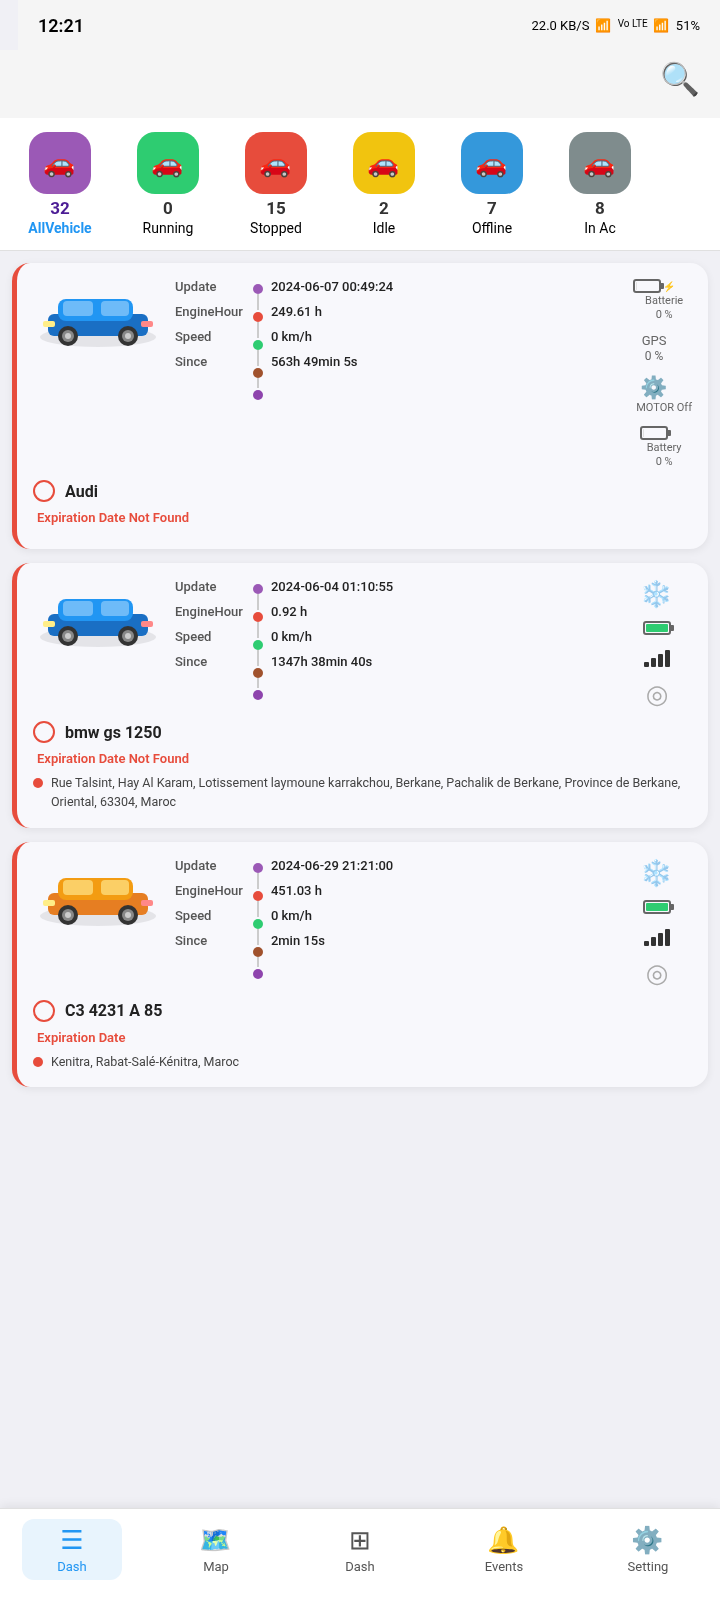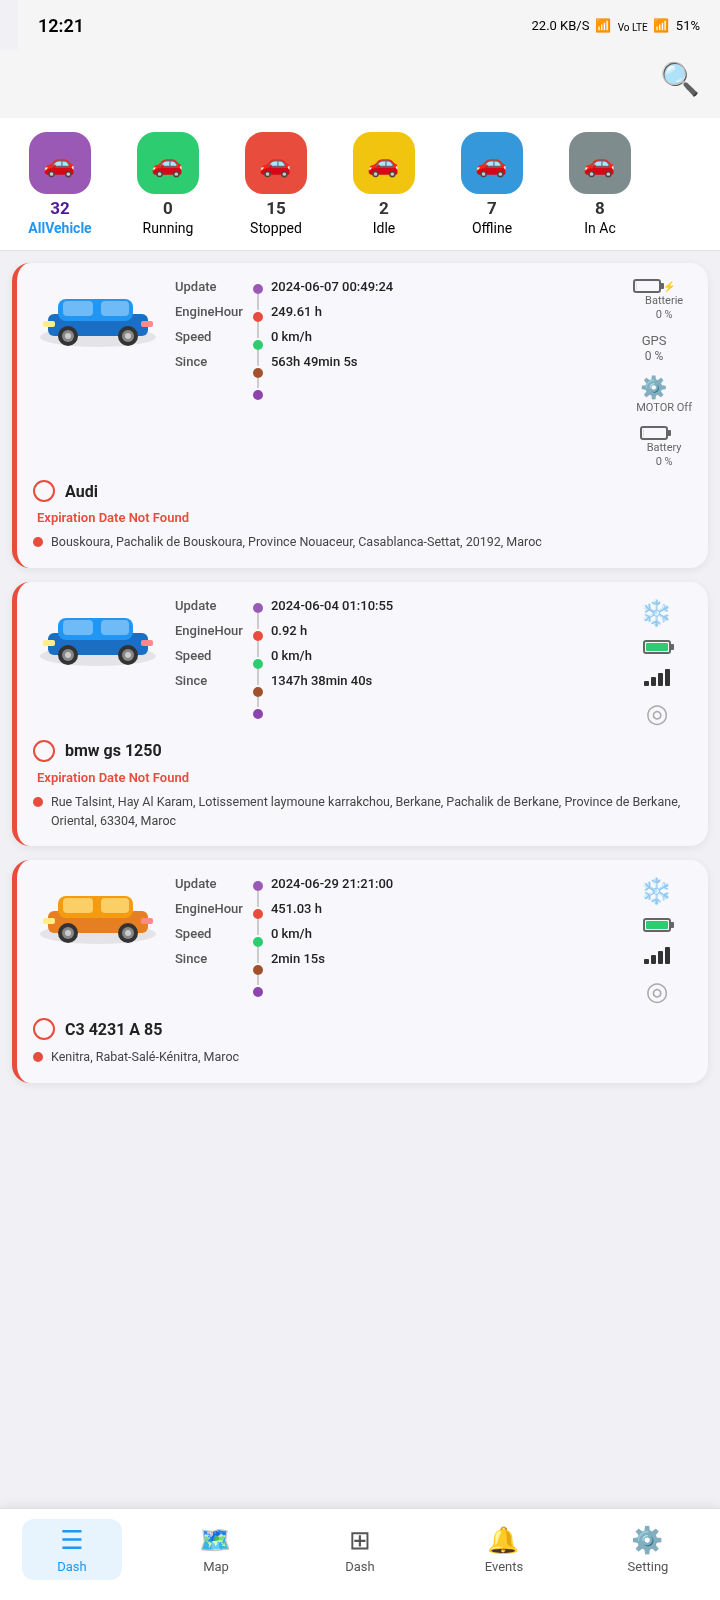--- a/index.html
+++ b/index.html
@@ -22,21 +22,21 @@
       height: 50px;
       margin-left: 18px;
     }
     .status-time {
       font-size: 18px;
       font-weight: 600;
       color: #000;
     }
     .status-icons {
       display: flex;
-      align-items: flex-end;
+      align-items: flex-start;
       gap: 6px;
       font-size: 13px;
       color: #000;
     }
 
     
     .header {
       background: #f5f5f5;
       padding: 10px 20px 20px;
       display: flex;
@@ -496,24 +496,20 @@
       </div>
     </div>
 
     <div class="card-mid">
       <div class="vehicle-status-circle"></div>
       <span class="vehicle-name">Audi</span>
     </div>
 
     <div class="expiry-text">Expiration Date Not Found</div>
 
-    <div class="card-address">
-      <div class="addr-dot"></div>
-      <span>Bouskoura, Pachalik de Bouskoura, Province Nouaceur, Casablanca-Settat, 20192, Maroc</span>
-    </div>
   </div>
 
   <div class="vehicle-card">
     <div class="card-top">
       <div class="car-image">
         <svg viewBox="0 0 130 70" class="car-svg">
           <ellipse cx="65" cy="58" rx="58" ry="10" fill="rgba(0,0,0,0.08)"></ellipse>
           <rect x="15" y="35" width="100" height="22" rx="6" fill="#1a6fc4"></rect>
           <rect x="25" y="20" width="75" height="22" rx="8" fill="#2196f3"></rect>
           <rect x="30" y="22" width="30" height="15" rx="4" fill="#90caf9" opacity="0.7"></rect>
@@ -650,20 +646,21 @@
         </div>
         <span class="target-icon">◎</span>
       </div>
     </div>
 
     <div class="card-mid">
       <div class="vehicle-status-circle"></div>
       <span class="vehicle-name">C3 4231 A 85</span>
     </div>
 
+    <div class="expiry-text">Expiration Date</div>
 
     <div class="card-address">
       <div class="addr-dot"></div>
       <span>Kenitra, Rabat-Salé-Kénitra, Maroc</span>
     </div>
   </div>
 
 </div>
 
 <div class="bottom-nav">

